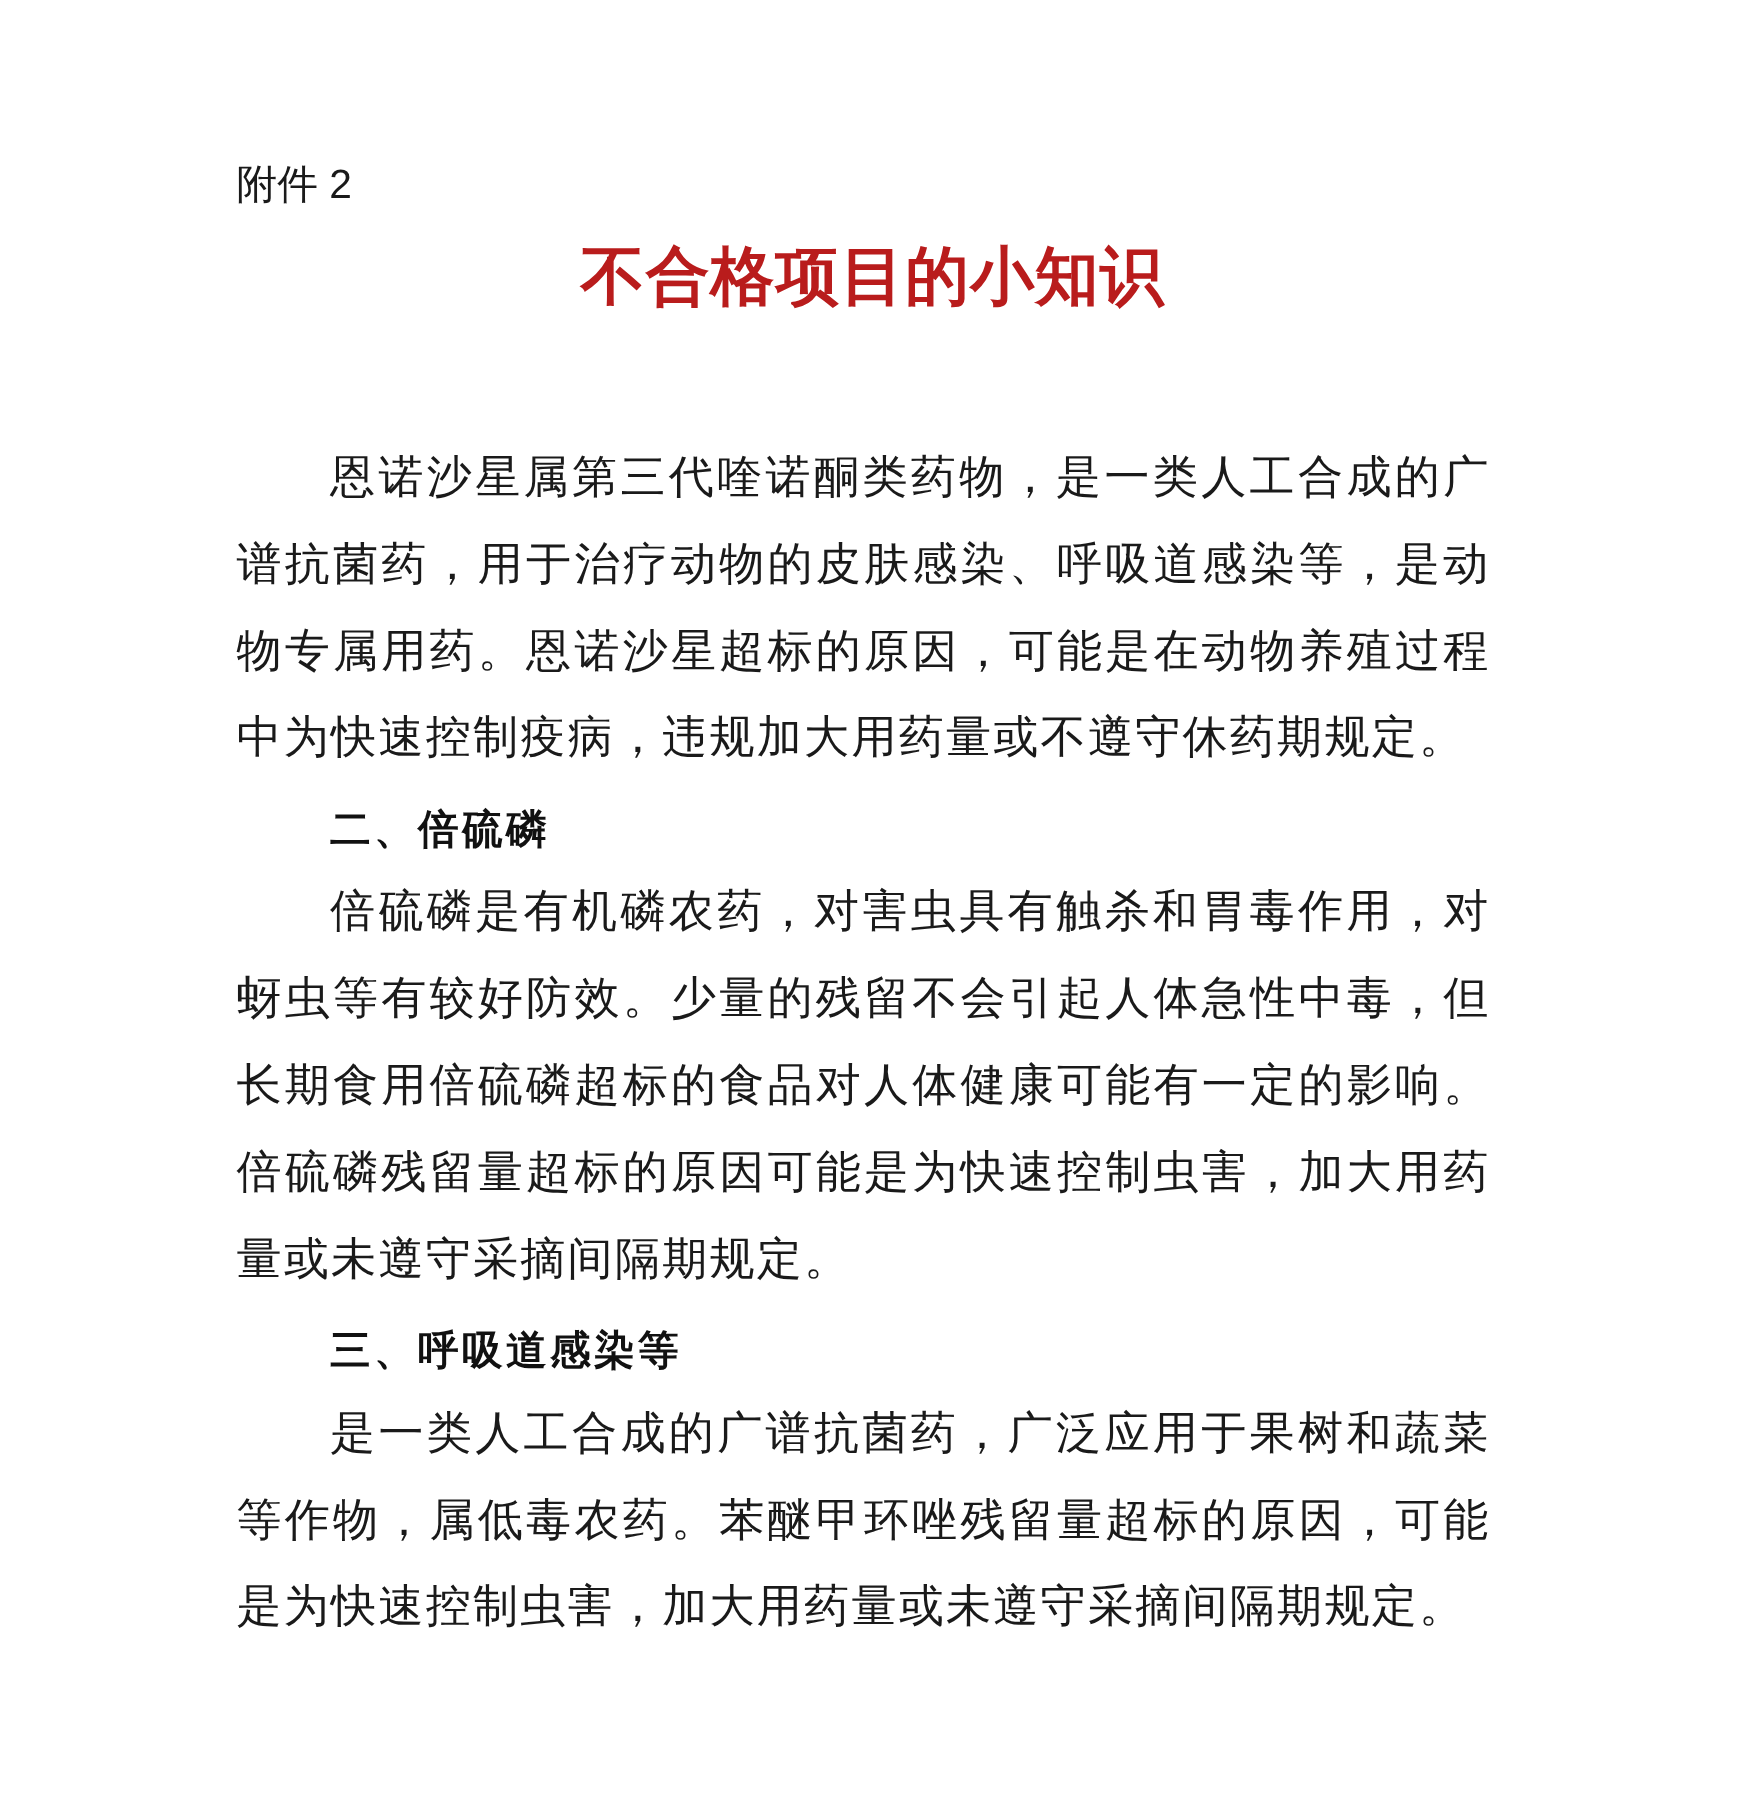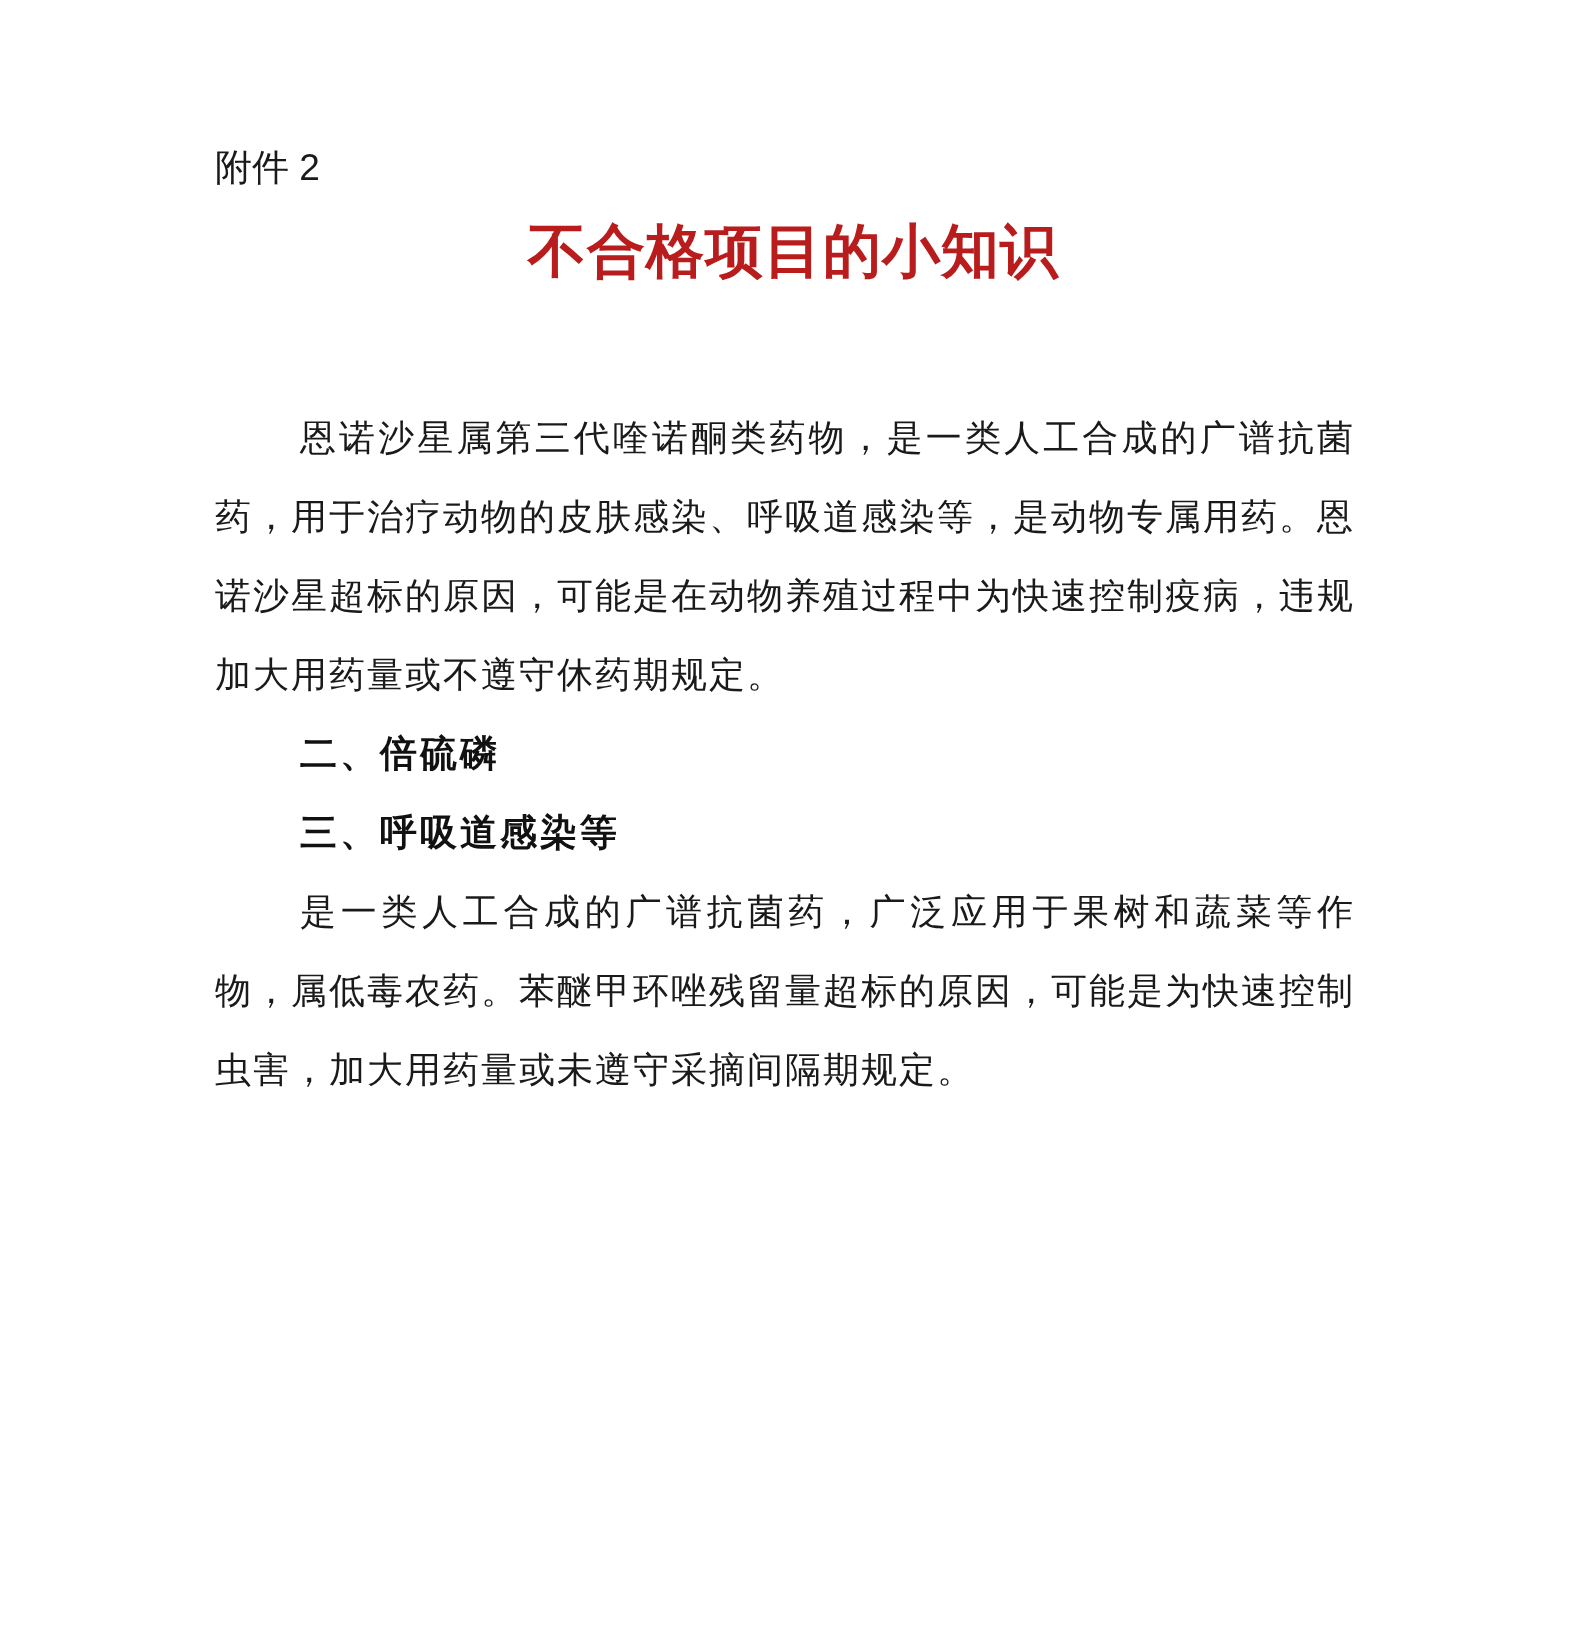--- a/index.html
+++ b/index.html
@@ -42,23 +42,23 @@
     font-family: "Liberation Sans", sans-serif;
     font-weight: 600;
     font-size: 37px;
     line-height: 79px;
     letter-spacing: 3px;
     text-indent: 85px;
     color: #111111;
   }
   .sec-body {
     margin: 0;
-    font-family: Liberation Sans, sans-serif;
+    font-family: Liberation Mono, monospace;
     font-weight: 400;
-    font-size: 36px;
+    font-size: 41px;
     line-height: 79px;
     letter-spacing: 2px;
     text-indent: 85px;
     text-align: justify;
     text-align-last: left;
     color: #1a1a1a;
   }
 </style>
 </head>
 <body>
@@ -70,20 +70,21 @@
   <h1 class="doc-title">不合格项目的小知识</h1>
 
   <div class="content">
 
     <section>
       <p class="sec-body">恩诺沙星属第三代喹诺酮类药物，是一类人工合成的广谱抗菌药，用于治疗动物的皮肤感染、呼吸道感染等，是动物专属用药。恩诺沙星超标的原因，可能是在动物养殖过程中为快速控制疫病，违规加大用药量或不遵守休药期规定。</p>
     </section>
 
     <section>
       <h2 class="sec-heading">二、倍硫磷</h2>
+      <p class="sec-body">倍硫磷是有机磷农药，对害虫具有触杀和胃毒作用，对蚜虫等有较好防效。少量的残留不会引起人体急性中毒，但长期食用倍硫磷超标的食品对人体健康可能有一定的影响。倍硫磷残留量超标的原因可能是为快速控制虫害，加大用药量或未遵守采摘间隔期规定。</p>
     </section>
 
     <section>
       <h2 class="sec-heading">三、呼吸道感染等</h2>
       <p class="sec-body">是一类人工合成的广谱抗菌药，广泛应用于果树和蔬菜等作物，属低毒农药。苯醚甲环唑残留量超标的原因，可能是为快速控制虫害，加大用药量或未遵守采摘间隔期规定。</p>
     </section>
 
   </div>
 </div>
 

